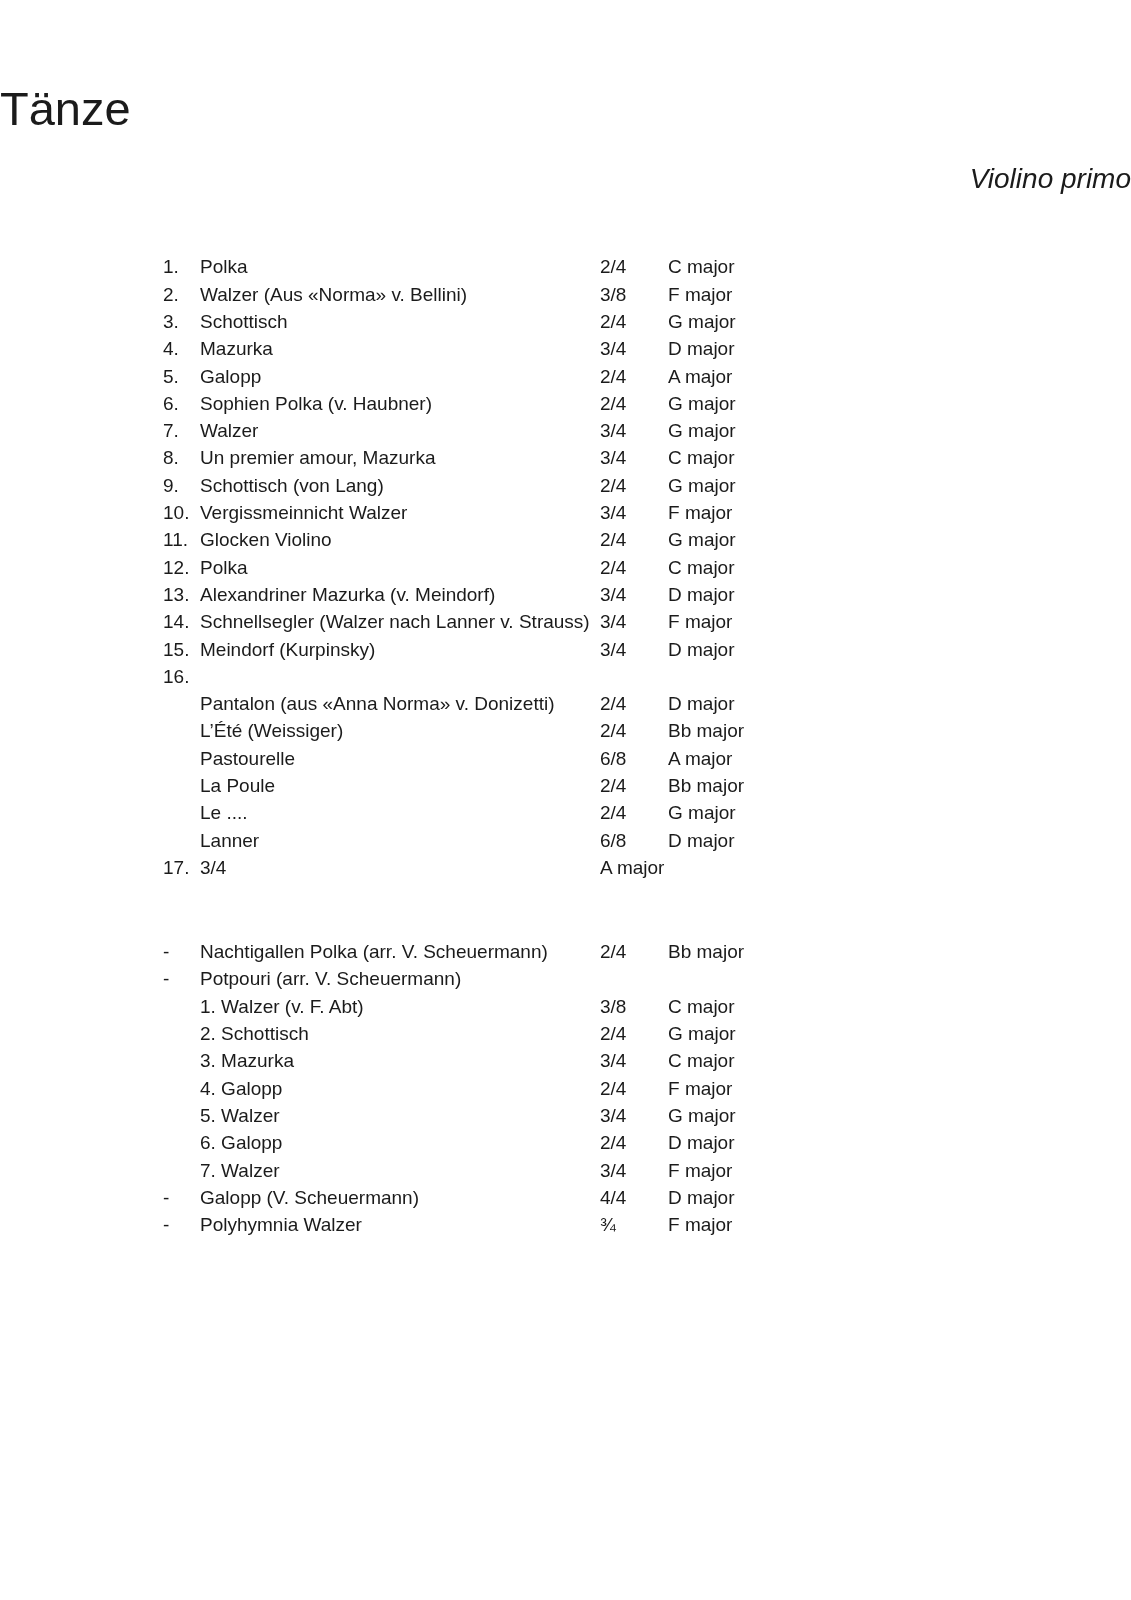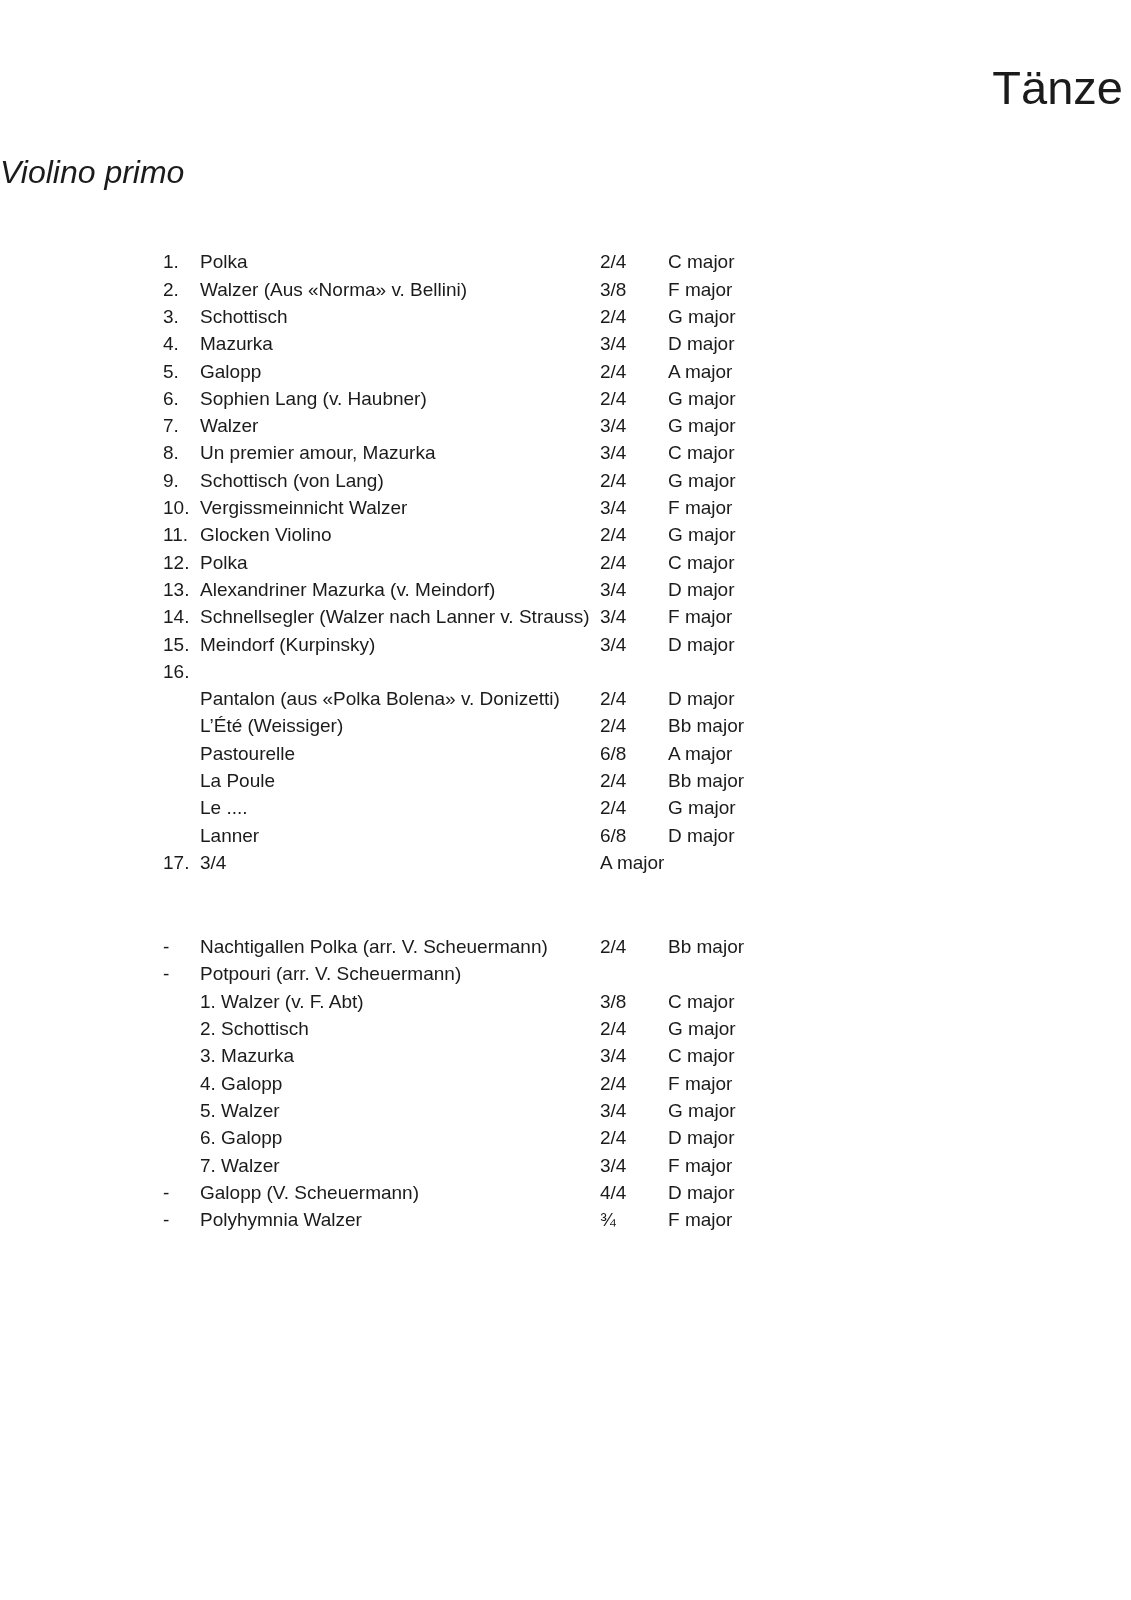--- a/index.html
+++ b/index.html
@@ -14,32 +14,32 @@
     color: #1b1b1b;
   }
   .page {
     position: relative;
     width: 1131px;
     height: 1600px;
     background: #ffffff;
     overflow: hidden;
   }
   .title {
-    margin: 8px;
-    padding-top: 55px;
-    text-align: right;
+    margin: 0;
+    padding-top: 84px;
+    text-align: left;
     font-size: 47px;
     font-weight: 400;
     line-height: 1.05;
   }
   .subtitle {
-    margin-top: 44px;
-    text-align: left;
+    margin-top: 32px;
+    text-align: right;
     font-style: italic;
-    font-size: 32px;
+    font-size: 28px;
     line-height: 1;
   }
   .list {
     margin: 60px 0 0 163px;
     font-size: 19px;
     line-height: 27.3px;
   }
   .section { display: block; }
   .section.gap-before { margin-top: 57px; }
   .row {
@@ -82,21 +82,21 @@
     <span class="col key">D major</span>
   </div>
         <div class="row">
     <span class="col marker">5.</span>
     <span class="col title-col">Galopp</span>
     <span class="col meter">2/4</span>
     <span class="col key">A major</span>
   </div>
         <div class="row">
     <span class="col marker">6.</span>
-    <span class="col title-col">Sophien Lang (v. Haubner)</span>
+    <span class="col title-col">Sophien Polka (v. Haubner)</span>
     <span class="col meter">2/4</span>
     <span class="col key">G major</span>
   </div>
         <div class="row">
     <span class="col marker">7.</span>
     <span class="col title-col">Walzer</span>
     <span class="col meter">3/4</span>
     <span class="col key">G major</span>
   </div>
         <div class="row">
@@ -147,21 +147,21 @@
     <span class="col meter">3/4</span>
     <span class="col key">D major</span>
   </div>
         <div class="row">
     <span class="col marker">16.</span>
     <span class="col meter"></span>
     <span class="col key"></span>
   </div>
         <div class="row">
     <span class="col marker"></span>
-    <span class="col title-col">Pantalon (aus «Polka Bolena» v. Donizetti)</span>
+    <span class="col title-col">Pantalon (aus «Anna Norma» v. Donizetti)</span>
     <span class="col meter">2/4</span>
     <span class="col key">D major</span>
   </div>
         <div class="row">
     <span class="col marker"></span>
     <span class="col title-col">L’Été (Weissiger)</span>
     <span class="col meter">2/4</span>
     <span class="col key">Bb major</span>
   </div>
         <div class="row">

